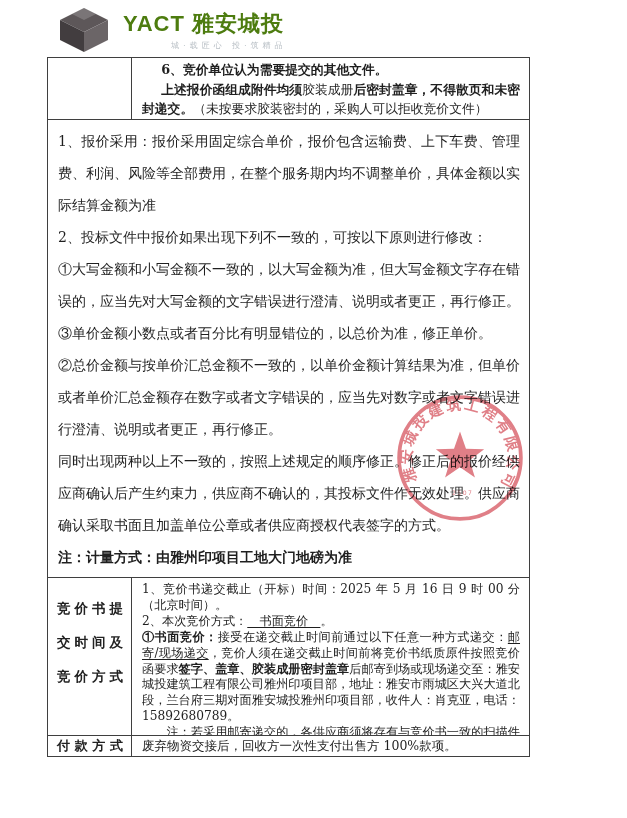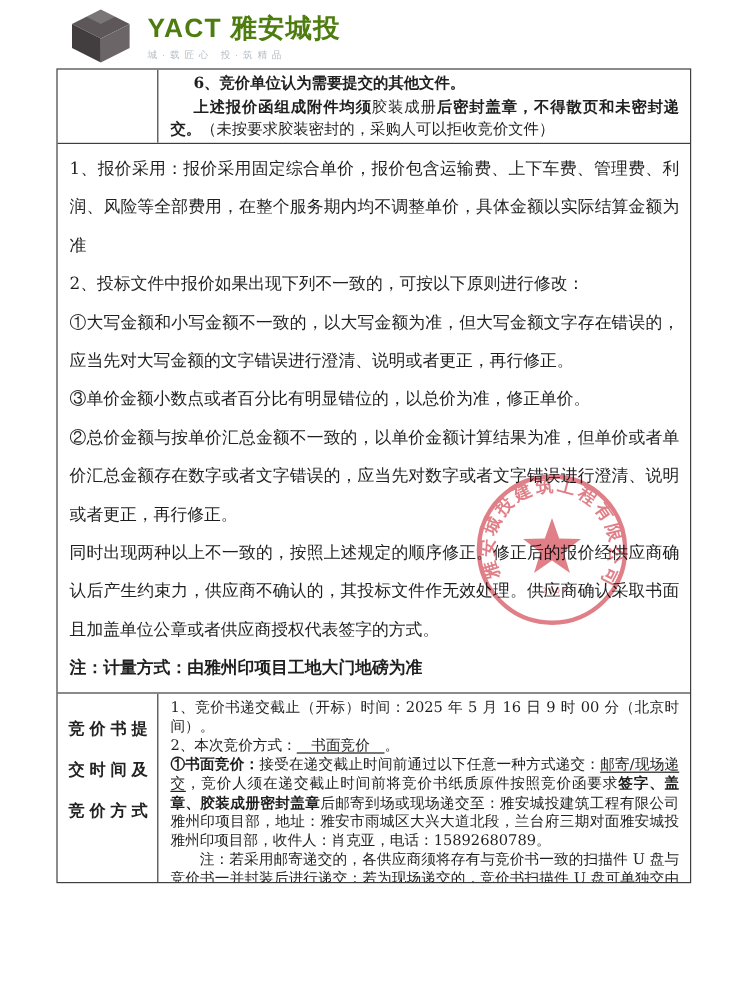--- a/index.html
+++ b/index.html
@@ -14,26 +14,26 @@
   
   .logo { position:absolute; left:58px; top:7px; display:flex; align-items:flex-start; gap:13px; }
   .logo-cube { width:52px; height:46px; flex:0 0 auto; }
   .logo-texts { padding-top:6px; }
   .logo-title {
     font-family:"Liberation Sans","DejaVu Sans",sans-serif;
     font-size:22px; font-weight:bold; color:#4d7c0f; letter-spacing:1px; line-height:1;
   }
   .logo-tagline {
     margin-top:5px; font-family:"Liberation Sans","DejaVu Sans",sans-serif;
-    font-size:8px; color:#b7bec4; letter-spacing:4px; white-space:nowrap;
+    font-size:8px; color:#b7bec4; letter-spacing:4px; white-space:nowrap;margin-left:48px;
   }
 
   
   .doc-table {
-    position:absolute; left:47px; top:57px; width:529px;
+    position:absolute; left:47px; top:57px; width:483px;
     border:1px solid var(--border);
   }
   .t-row { display:flex; border-top:1px solid var(--border); overflow:hidden; }
   .t-row:first-child { border-top:none; }
   .cell-label {
     width:84px; flex:0 0 84px; border-right:1px solid var(--border);
     font-weight:bold; font-size:13.5px; padding:10px 8px 0 9px;
     text-align:justify; text-align-last:justify; color:#222;
   }
   .cell-content { flex:1 1 auto; padding:4px 9px 0 10px; text-align:justify; }
@@ -112,20 +112,26 @@
     </div>
     <div class="t-row r3">
       <div class="cell-label">竞价书提交时间及竞价方式</div>
       <div class="cell-content">
         <div class="para"><span>1、竞价书递交截止（开标）时间：2025 年 5 月 16 日 9 时 00 分（北京时间）。</span></div>
         <div class="para"><span>2、本次竞价方式：</span><span class="u">　书面竞价　</span><span>。</span></div>
         <div class="para"><span class="b">①书面竞价：</span><span>接受在递交截止时间前通过以下任意一种方式递交：</span><span class="u">邮寄/现场递交</span><span>，竞价人须在递交截止时间前将竞价书纸质原件按照竞价函要求</span><span class="b">签字、盖章、胶装成册密封盖章</span><span>后邮寄到场或现场递交至：雅安城投建筑工程有限公司雅州印项目部，地址：雅安市雨城区大兴大道北段，兰台府三期对面雅安城投雅州印项目部，收件人：肖克亚，电话：15892680789。</span></div>
         <div class="para indent"><span>注：若采用邮寄递交的，各供应商须将存有与竞价书一致的扫描件 U 盘与竞价书一并封装后进行递交；若为现场递交的，竞价书扫描件 U 盘可单独交由采购人现场拷贝后予以归还。</span></div>
       </div>
     </div>
+    <div class="t-row r4">
+      <div class="cell-label">付款方式</div>
+      <div class="cell-content">
+        <div class="para"><span>废弃物资交接后，回收方一次性支付出售方 100%款项。</span></div>
+      </div>
+    </div>
   </div>
 
 <svg class="seal" viewBox="0 0 130 130" aria-hidden="true">
   <defs>
     <path id="sealArc" d="M 23.4,89 A 48,48 0 1 1 106.6,89" fill="none"></path>
   </defs>
   <circle class="seal-ring" cx="65" cy="65" r="60"></circle>
   <polygon class="seal-star" points="65,39 70.9,55.9 88.8,56.3 74.5,67.1 79.7,84.2 65,74 50.3,84.2 55.5,67.1 41.2,56.3 59.1,55.9"></polygon>
   <text class="seal-text">
     <textPath href="#sealArc" startOffset="2">雅安城投建筑工程有限公司</textPath>

